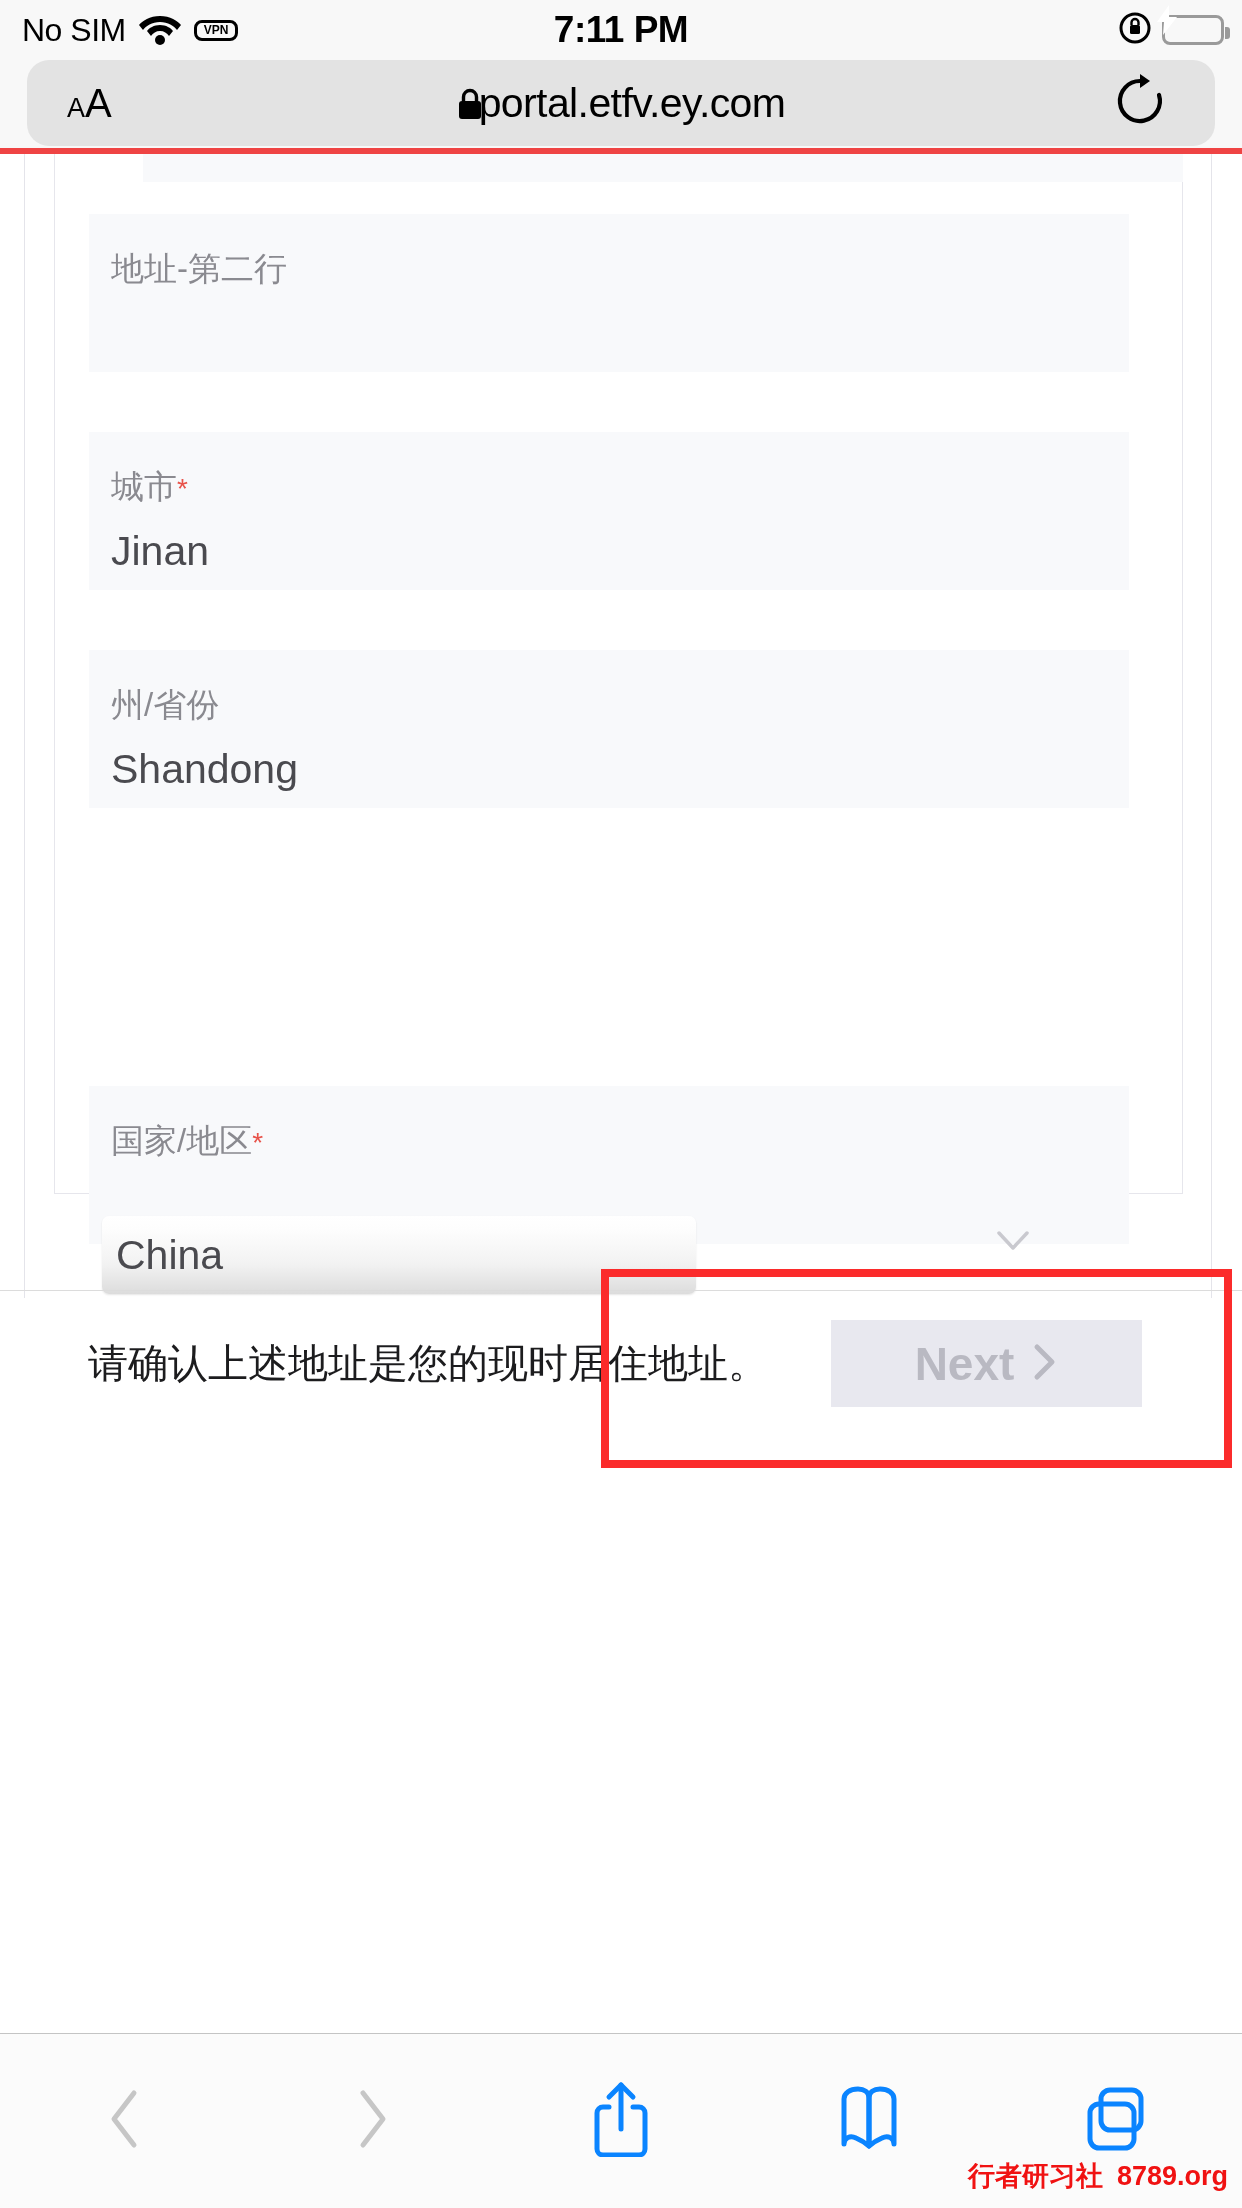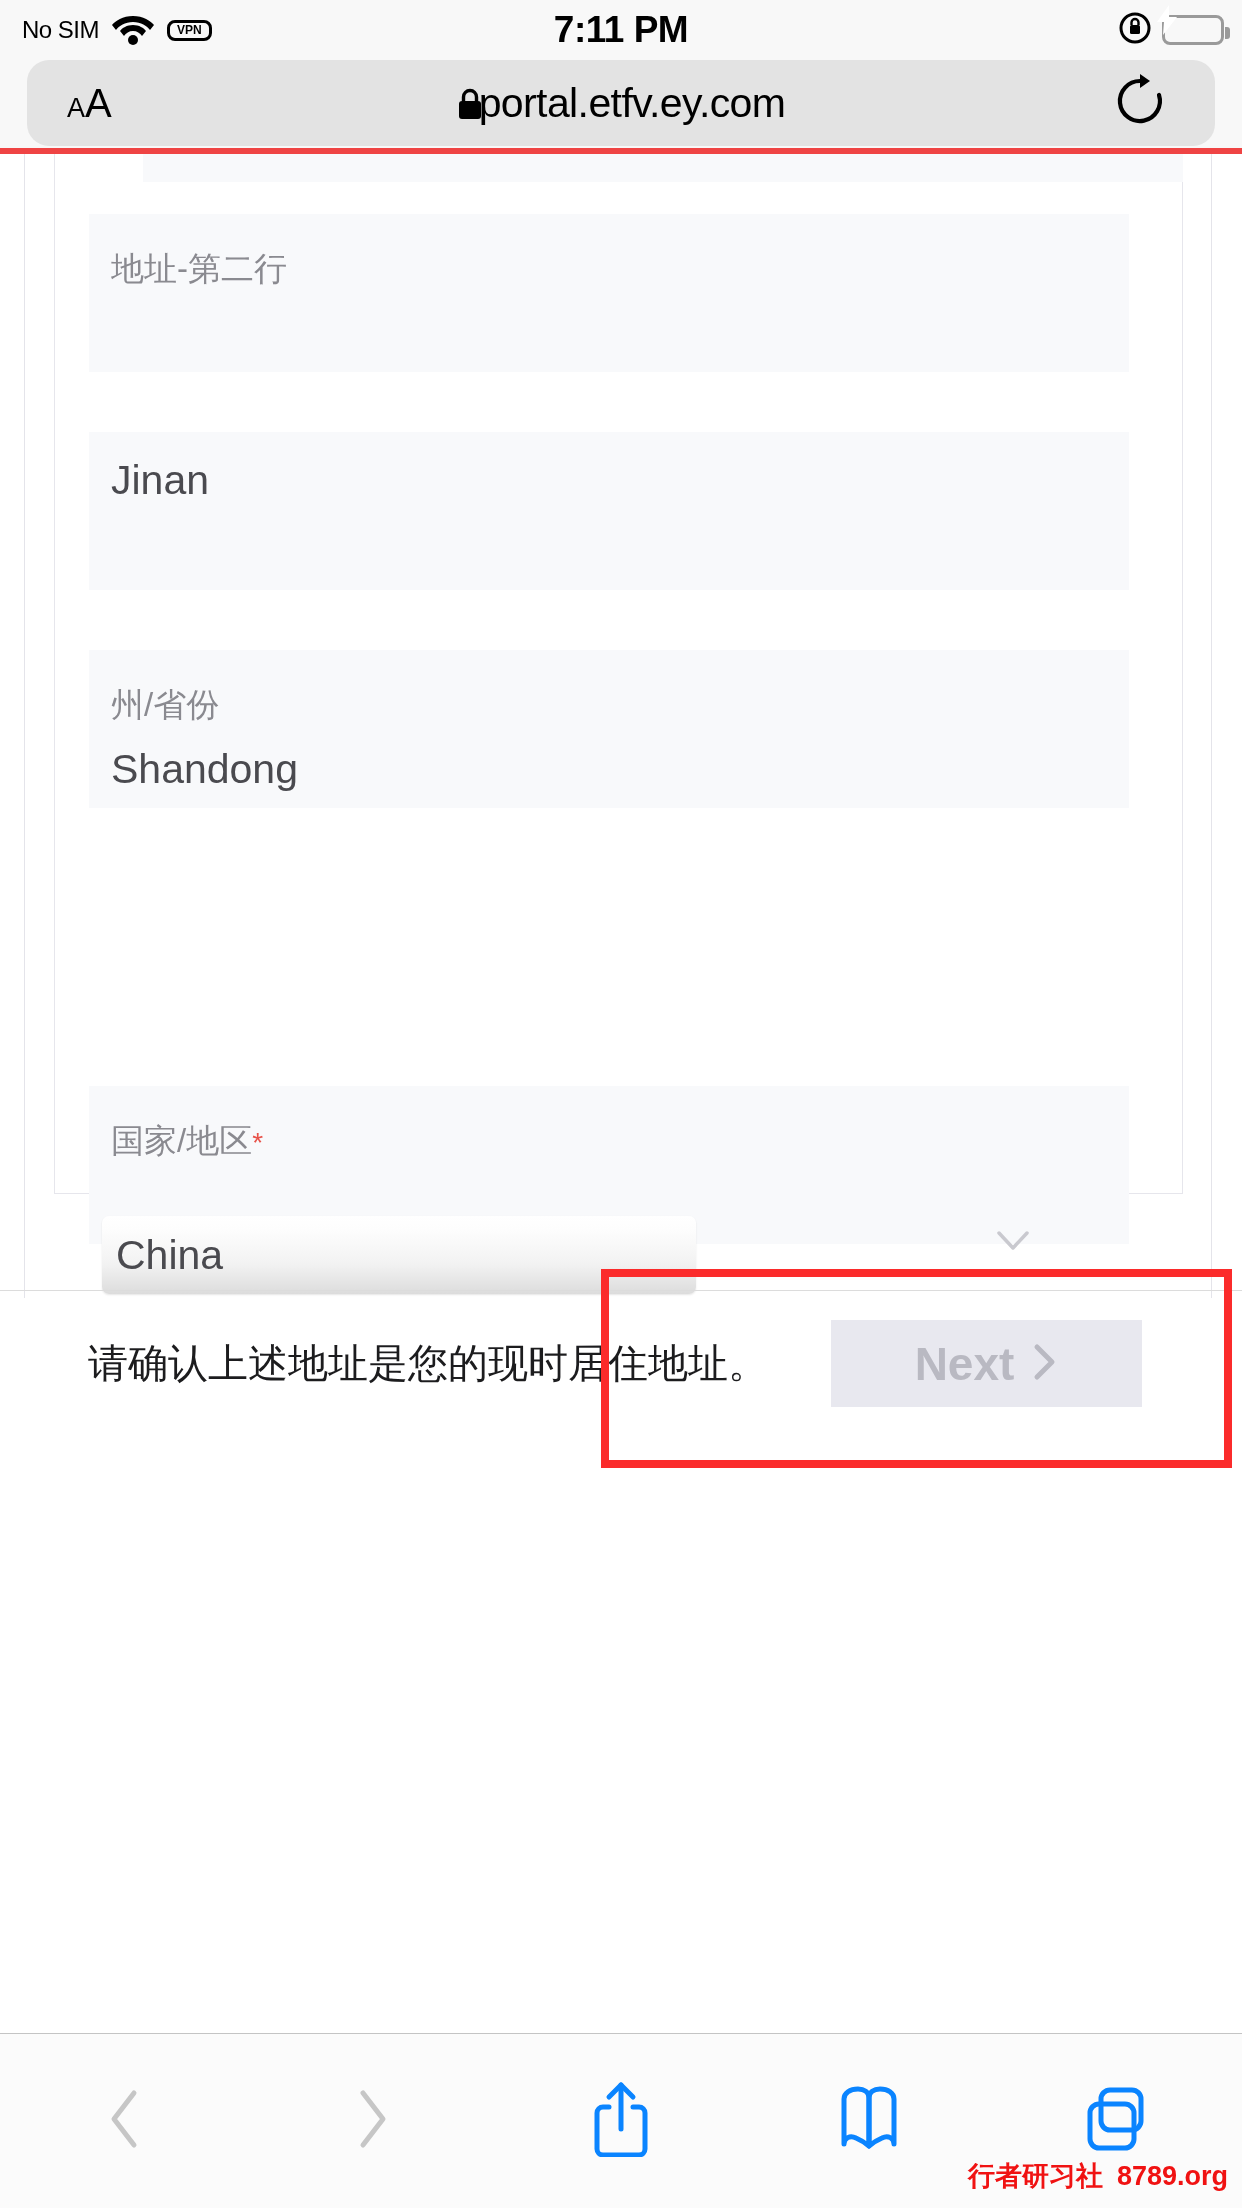--- a/index.html
+++ b/index.html
@@ -9,21 +9,21 @@
     background:#ffffff; overflow:hidden;
   }
   #screen { position:relative; width:1242px; height:2208px; background:#ffffff; }
 
   
   .statusbar{
     position:absolute; top:0; left:0; width:1242px; height:60px;
     background:#f8f8f8; display:flex; align-items:center;
   }
   .sb-left{ position:absolute; left:22px; display:flex; align-items:center; gap:12px; }
-  .sb-carrier{ font-size:24px; color:#000; letter-spacing:-0.5px; }
+  .sb-carrier{ font-size:32px; color:#000; letter-spacing:-0.5px; }
   .sb-vpn{
     border:3px solid #000; border-radius:8px; font-size:12px; font-weight:bold;
     padding:1px 7px 2px 7px; color:#000; line-height:1;
   }
   .sb-time{
     position:absolute; left:0; right:0; text-align:center;
     font-size:37px; font-weight:600; color:#000; letter-spacing:-0.5px;
   }
   .sb-right{ position:absolute; right:18px; display:flex; align-items:center; gap:10px; }
   .batt{
@@ -219,20 +219,23 @@
       <div class="field-clip"></div>
 
       <div class="field" style="top:60px; height:158px;">
         <div class="f-label">
           <span>地址-第二行</span>
         </div>
         <div class="f-value"></div>
       </div>
 
       <div class="field" style="top:278px; height:158px;">
+        <div class="f-label">
+          <span>城市</span><span class="req">*</span>
+        </div>
         <div class="f-value">Jinan</div>
       </div>
 
       <div class="field" style="top:496px; height:158px;">
         <div class="f-label">
           <span>州/省份</span>
         </div>
         <div class="f-value">Shandong</div>
       </div>
 

